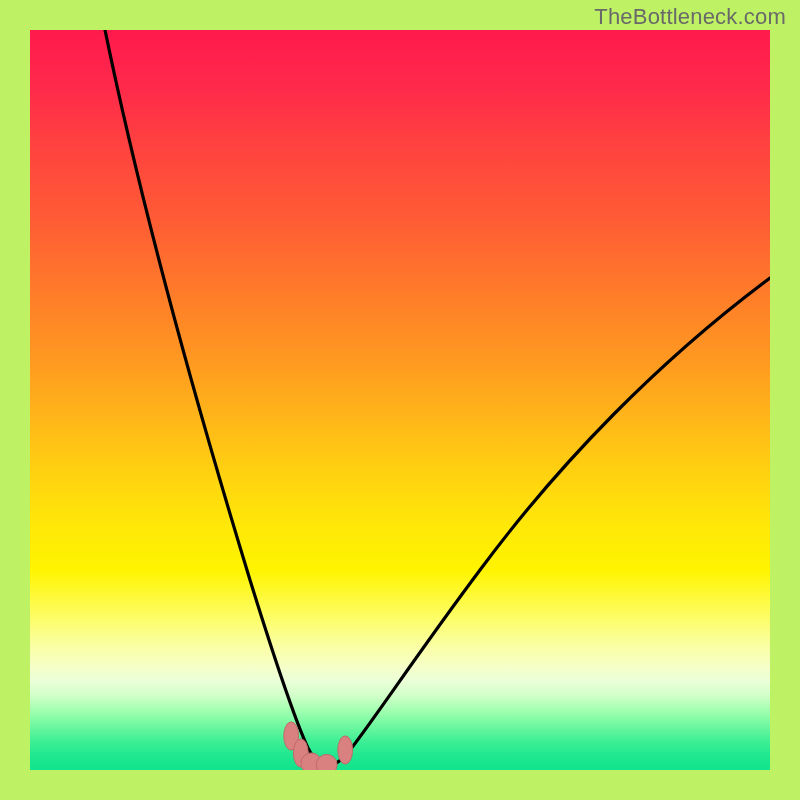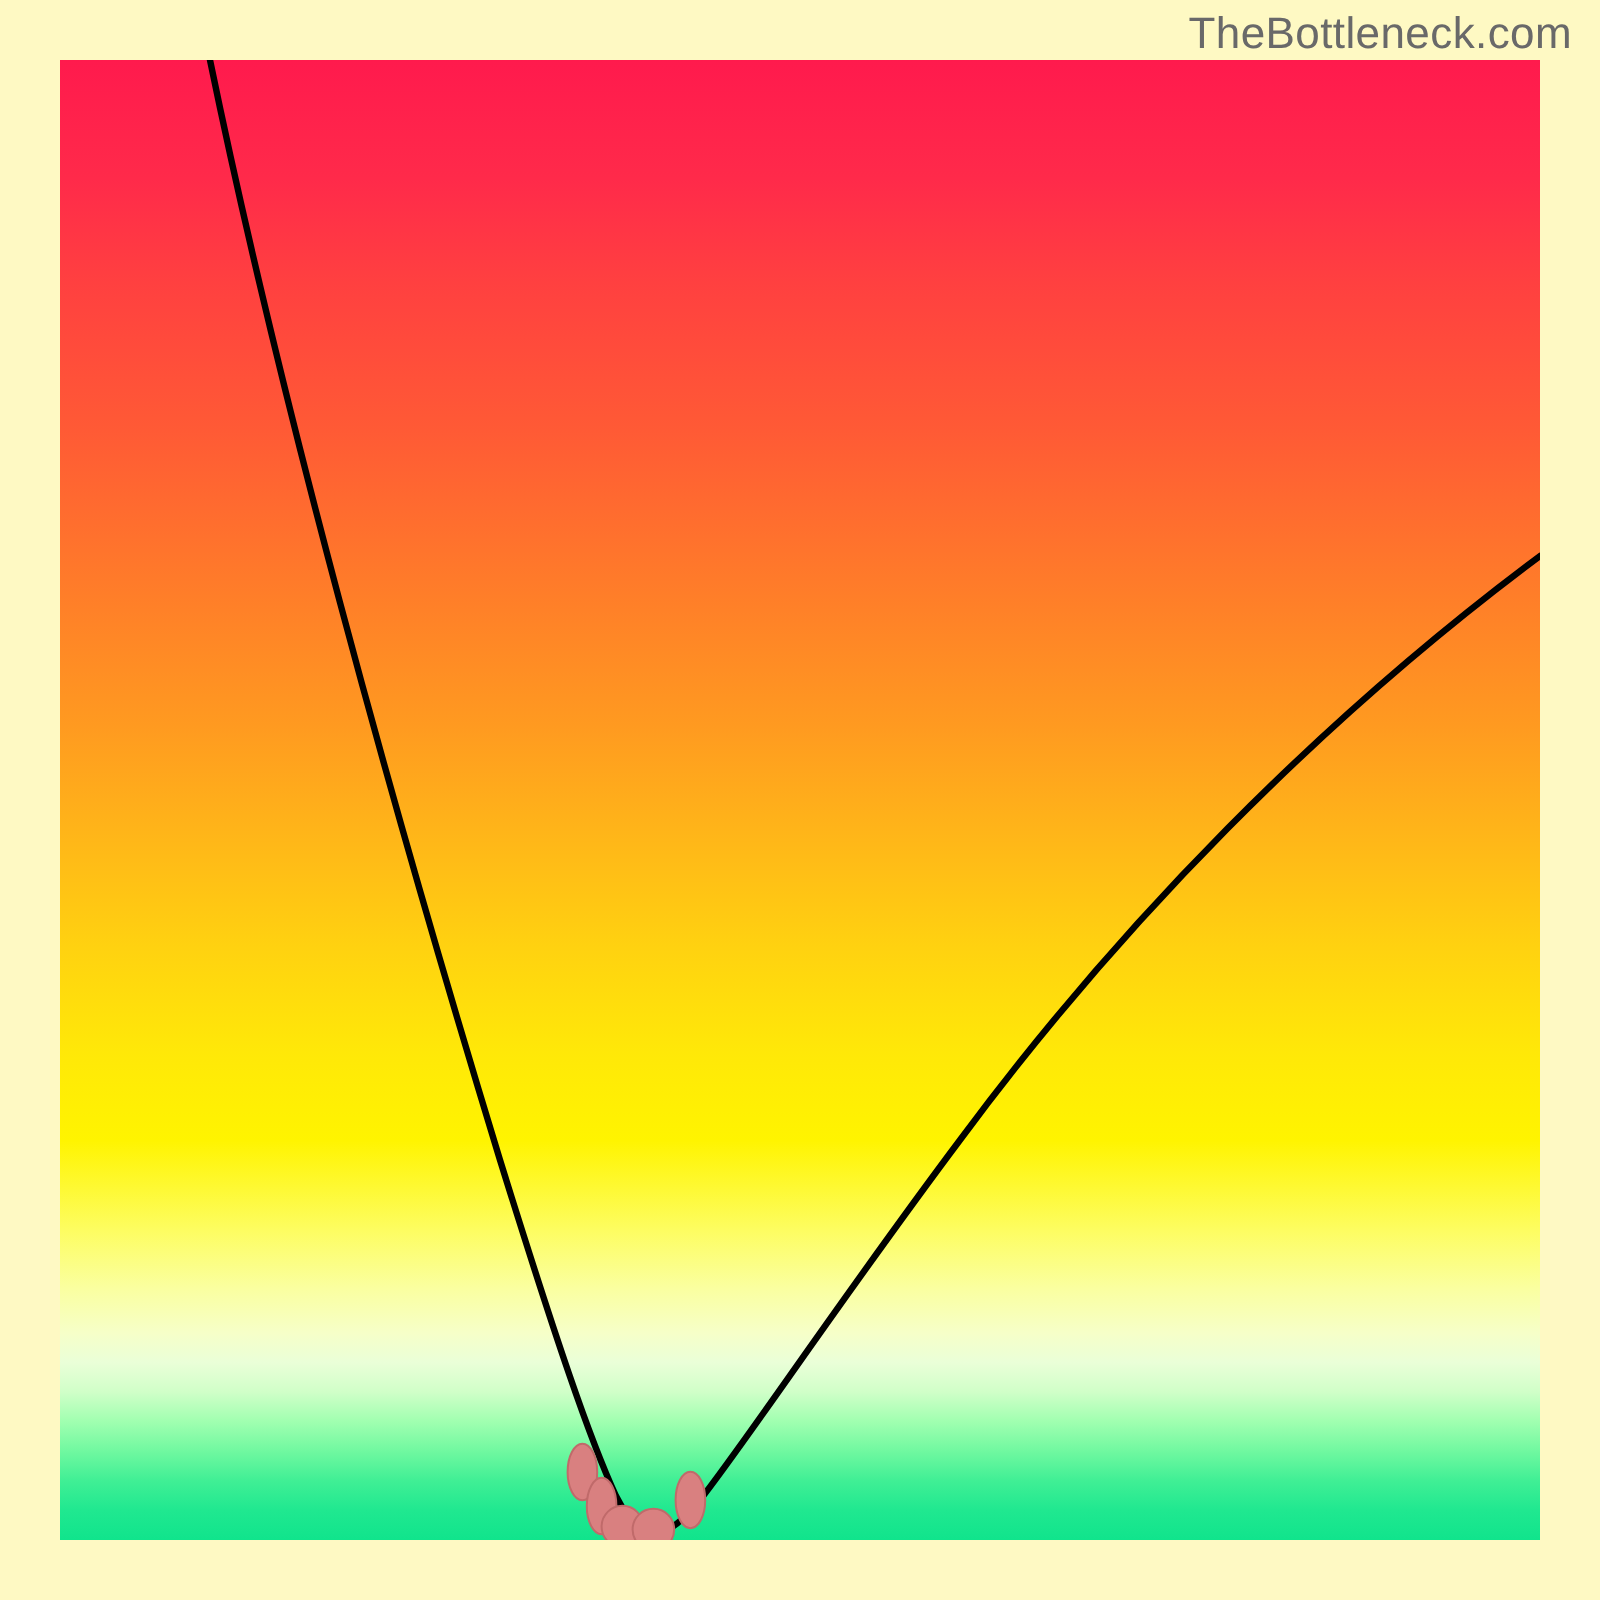--- a/index.html
+++ b/index.html
@@ -10,21 +10,21 @@
     background: #000;
     overflow: hidden;
     font-family: Arial, Helvetica, sans-serif;
   }
   .frame {
     position: absolute;
     top: 0;
     left: 0;
     width: 800px;
     height: 800px;
-    background: #fef9c3;
+    background: #bef264;
   }
   .plot-area {
     position: absolute;
     top: 30px;
     left: 30px;
     width: 740px;
     height: 740px;
     overflow: hidden;
   }
   .gradient {

